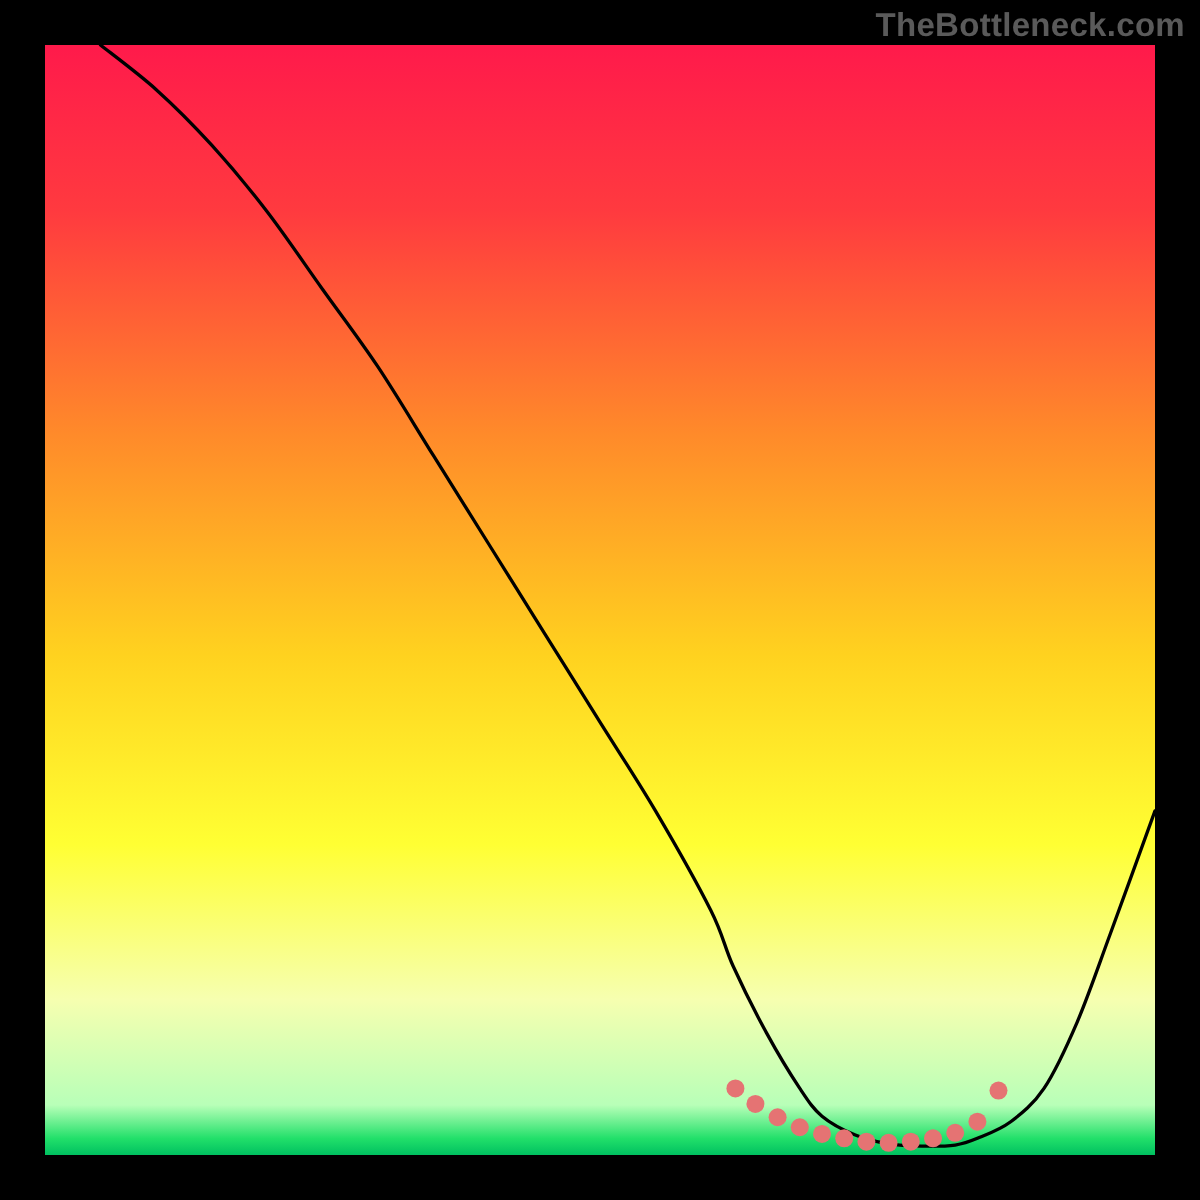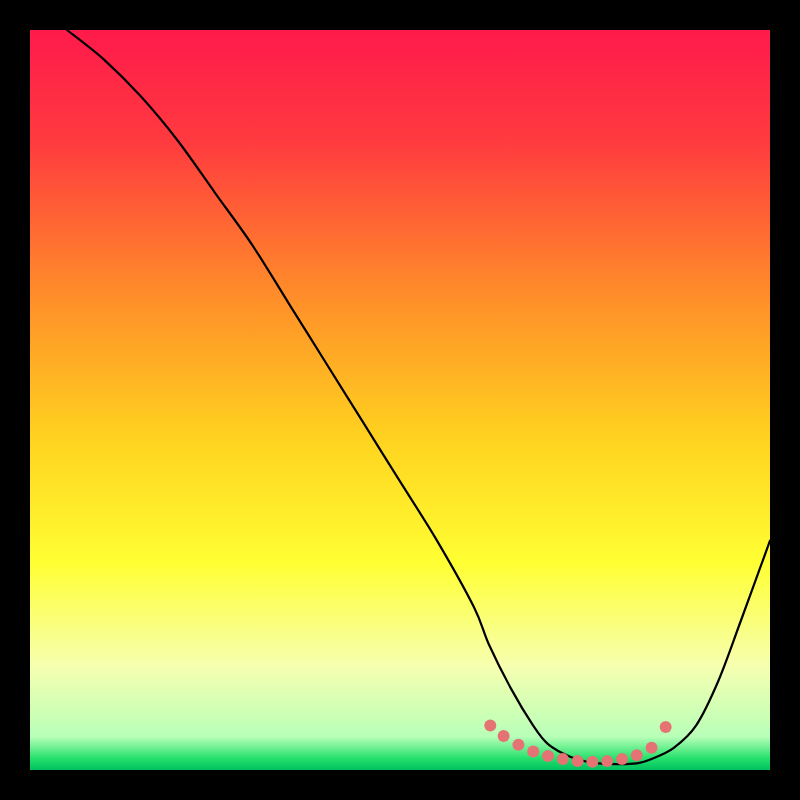--- a/index.html
+++ b/index.html
@@ -27,20 +27,21 @@
     letter-spacing: 0.2px;
   }
   svg {
     display: block;
   }
 </style>
 </head>
 <body>
 
 <div class="container">
+  <div class="watermark">TheBottleneck.com</div>
 
   <svg id="chart-svg" width="800" height="800" viewBox="0 0 800 800">
     <defs>
       <linearGradient id="bg-grad" x1="0" y1="0" x2="0" y2="1">
           <stop offset="0.00%" stop-color="#ff1a4b"></stop>
           <stop offset="15.00%" stop-color="#ff3a3f"></stop>
           <stop offset="35.00%" stop-color="#ff8a2a"></stop>
           <stop offset="55.00%" stop-color="#ffd21f"></stop>
           <stop offset="72.00%" stop-color="#ffff33"></stop>
           <stop offset="86.00%" stop-color="#f6ffb0"></stop>

